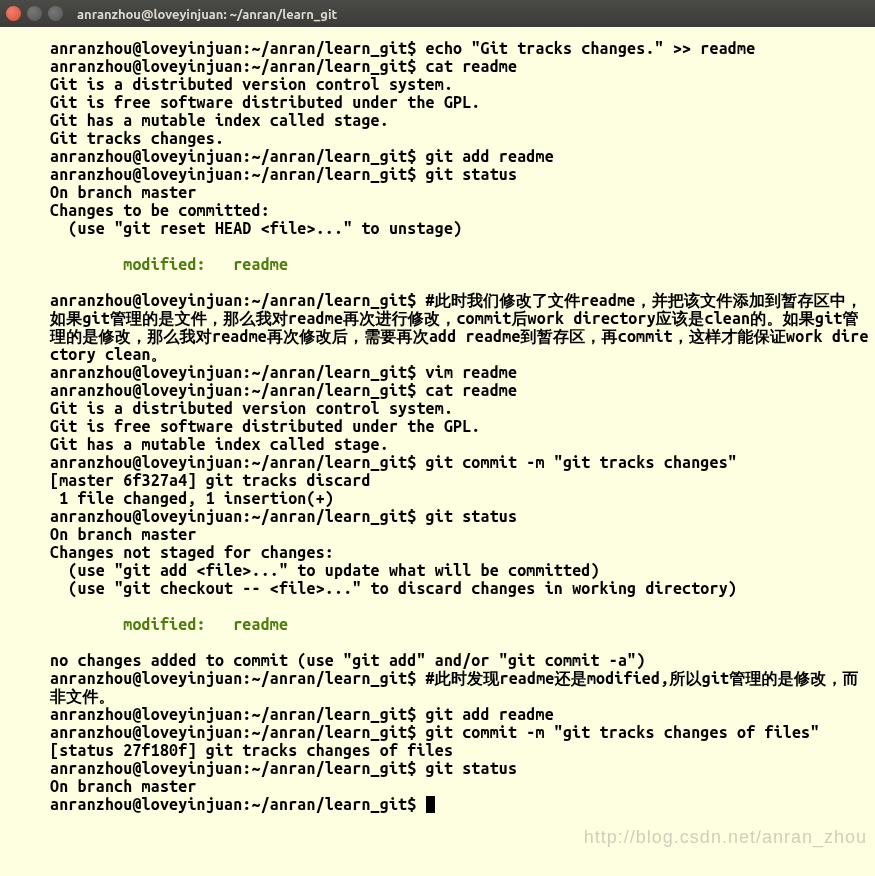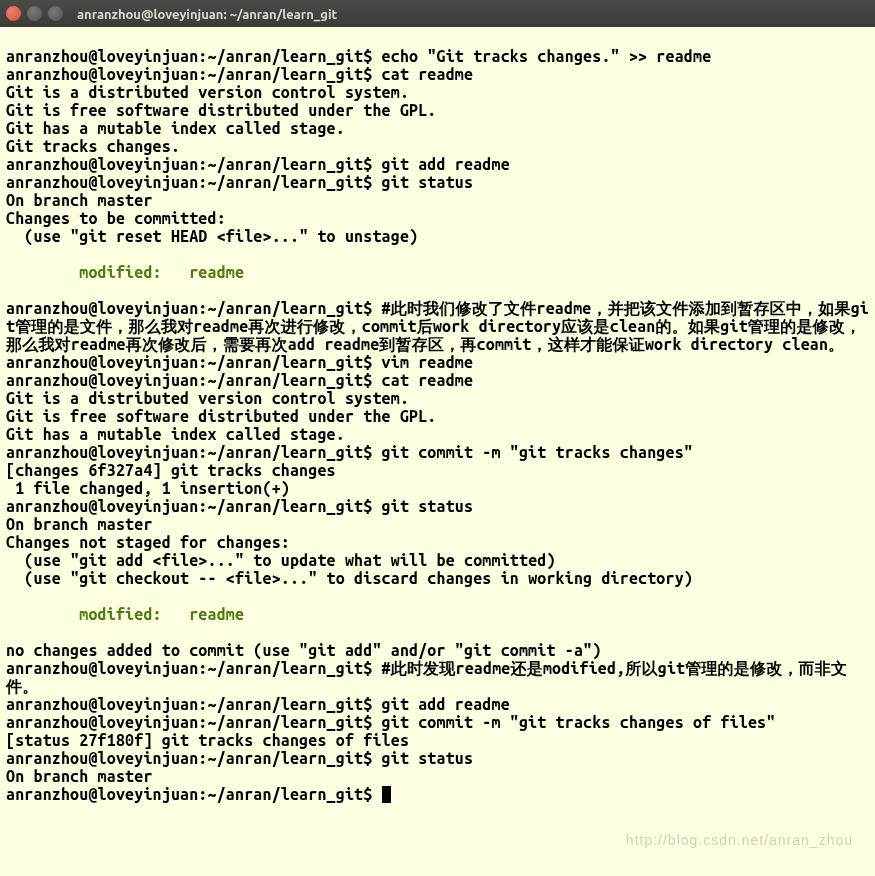--- a/index.html
+++ b/index.html
@@ -28,42 +28,43 @@
     .close-btn { background: radial-gradient(circle at 35% 35%, #f08070, #d94b30); }
     .min-btn, .max-btn { background: radial-gradient(circle at 35% 35%, #777, #555); }
     .title {
       color: #dfdbd2;
       font-weight: bold;
       font-family: "Ubuntu", sans-serif;
       font-size: 13px;
       margin-left: 8px;
     }
     .terminal {
-      padding: 20px 6px;
+      padding: 12px 6px;
       line-height: 18px;
       font-weight: bold;
       letter-spacing: 0.2px;
+      margin-left: 44px;
     }
     .line { white-space: pre-wrap; word-break: break-all; }
     .status-red { color: #4d7c0f; }
     .blank { height: 18px; }
     .cursor {
       display: inline-block;
       width: 9px;
       height: 17px;
       background: #000;
       vertical-align: text-bottom;
     }
     .watermark {
       position: absolute;
-      right: 22px;
+      right: 8px;
       bottom: 28px;
       color: rgba(120,120,120,0.35);
       font-family: sans-serif;
-      font-size: 14px;
+      font-size: 18px;
       letter-spacing: 1px;
     }
   </style>
 </head>
 <body>
 
 <div class="titlebar">
   <span class="win-btn close-btn"></span>
   <span class="win-btn min-btn"></span>
   <span class="win-btn max-btn"></span>
@@ -85,21 +86,21 @@
     <div class="blank"></div>
     <div class="line status-red">        modified:   readme</div>
     <div class="blank"></div>
     <div class="line"><span>anranzhou@loveyinjuan:~/anran/learn_git$ </span><span>#此时我们修改了文件readme，并把该文件添加到暂存区中，如果git管理的是文件，那么我对readme再次进行修改，commit后work directory应该是clean的。如果git管理的是修改，那么我对readme再次修改后，需要再次add readme到暂存区，再commit，这样才能保证work directory clean。</span></div>
     <div class="line"><span>anranzhou@loveyinjuan:~/anran/learn_git$ </span><span>vim readme</span></div>
     <div class="line"><span>anranzhou@loveyinjuan:~/anran/learn_git$ </span><span>cat readme</span></div>
     <div class="line">Git is a distributed version control system.</div>
     <div class="line">Git is free software distributed under the GPL.</div>
     <div class="line">Git has a mutable index called stage.</div>
     <div class="line"><span>anranzhou@loveyinjuan:~/anran/learn_git$ </span><span>git commit -m "git tracks changes"</span></div>
-    <div class="line">[changes 6f327a4] git tracks changes</div>
+    <div class="line">[master 6f327a4] git tracks discard</div>
     <div class="line"> 1 file changed, 1 insertion(+)</div>
     <div class="line"><span>anranzhou@loveyinjuan:~/anran/learn_git$ </span><span>git status</span></div>
     <div class="line">On branch master</div>
     <div class="line">Changes not staged for changes:</div>
     <div class="line">  (use "git add &lt;file&gt;..." to update what will be committed)</div>
     <div class="line">  (use "git checkout -- &lt;file&gt;..." to discard changes in working directory)</div>
     <div class="blank"></div>
     <div class="line status-red">        modified:   readme</div>
     <div class="blank"></div>
     <div class="line">no changes added to commit (use "git add" and/or "git commit -a")</div>

